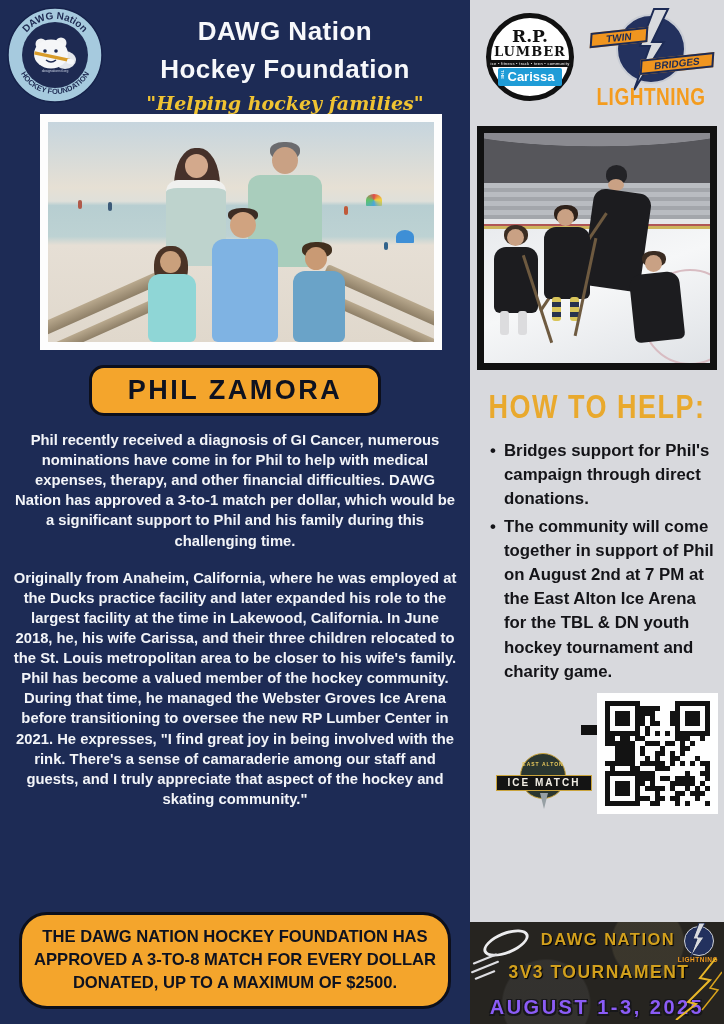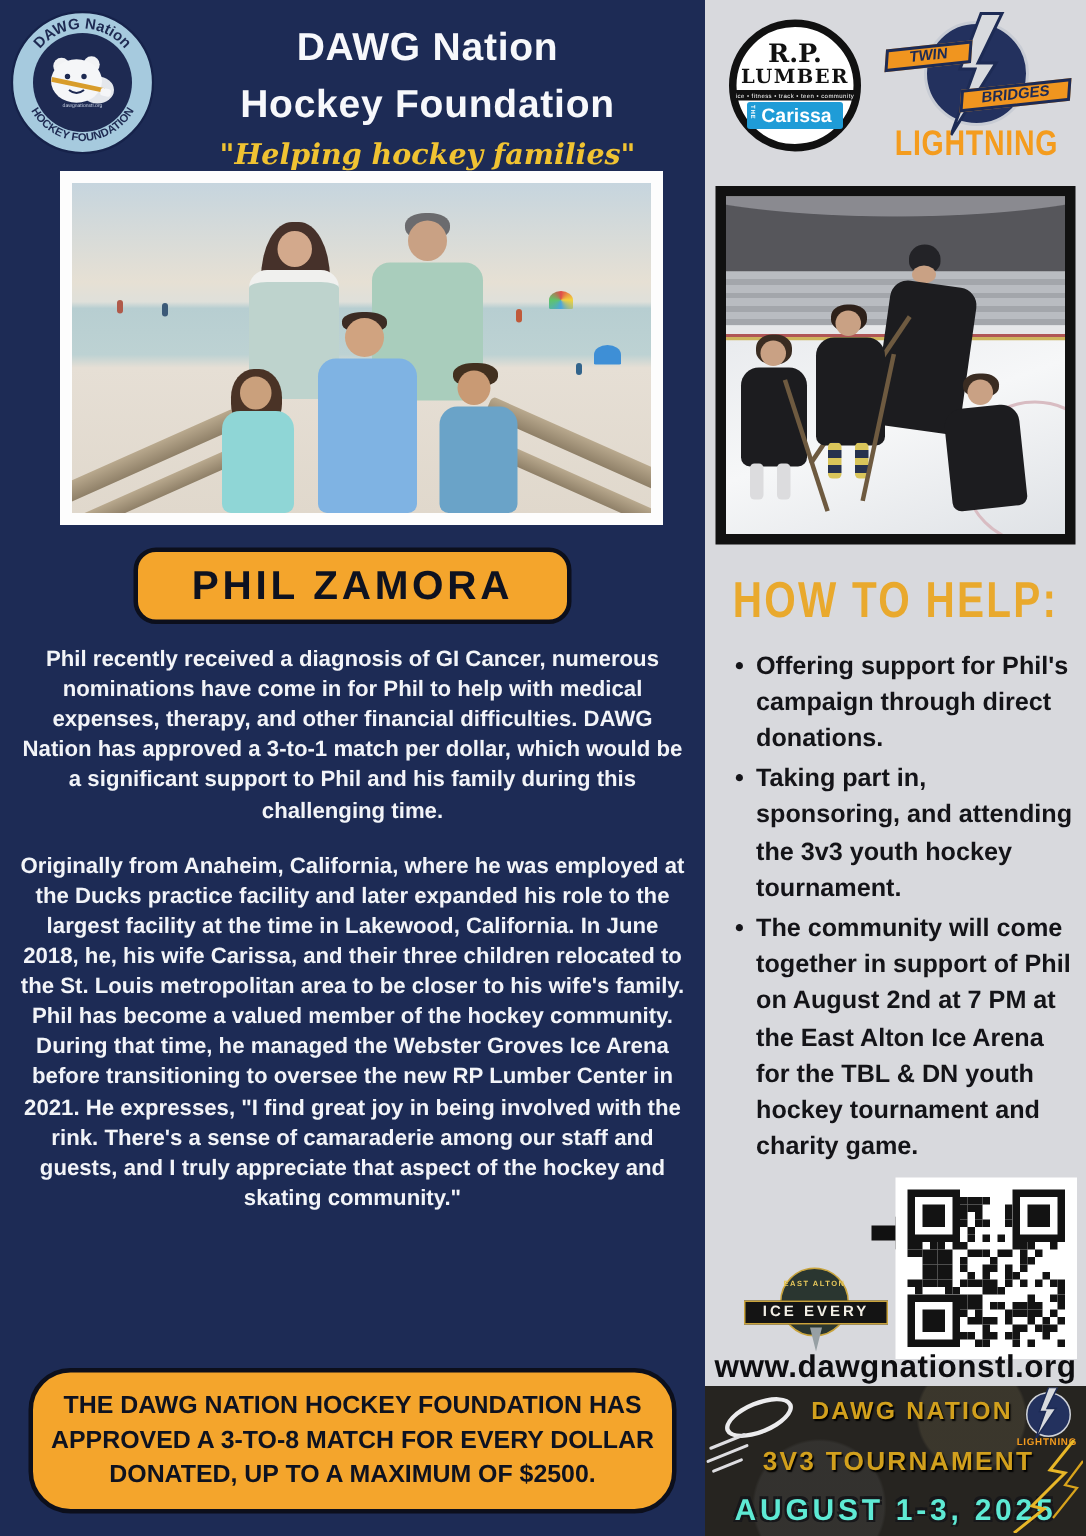--- a/index.html
+++ b/index.html
@@ -125,21 +125,21 @@
   .tourney::before { content:""; position:absolute; inset:0;
     background:radial-gradient(circle at 70% 20%, rgba(120,110,80,.25) 0 18%, transparent 19%),
                radial-gradient(circle at 30% 80%, rgba(90,90,90,.25) 0 22%, transparent 23%); }
   .puck { position:absolute; left:12px; top:10px; width:48px; height:22px; border:3px solid #ececee;
     border-radius:50%; transform:rotate(-22deg); }
   .puck-line { position:absolute; background:#dedee2; height:2px; border-radius:2px; transform:rotate(-22deg); }
   .t-line1 { position:absolute; top:8px; left:62px; width:152px; text-align:center; color:#d2a01d;
     font-size:16.5px; font-weight:800; letter-spacing:1.5px; text-shadow:1px 1px 1px #000; }
   .t-line2 { position:absolute; top:40px; left:36px; width:186px; text-align:center; color:#d2a01d;
     font-size:17.5px; font-weight:800; letter-spacing:1.5px; text-shadow:1px 1px 1px #000; }
-  .t-line3 { position:absolute; bottom:5px; left:0; right:0; text-align:center; color:#5eead4;
+  .t-line3 { position:absolute; bottom:5px; left:0; right:0; text-align:center; color:#8b5cf6;
     font-size:20px; font-weight:800; letter-spacing:2.5px;
     text-shadow:-1.5px -1.5px 0 #17171a, 1.5px -1.5px 0 #17171a, -1.5px 1.5px 0 #17171a, 1.5px 1.5px 0 #17171a; }
   .mini-tb { position:absolute; right:6px; top:4px; width:44px; height:40px; }
   .mini-circle { position:absolute; right:4px; top:0; width:30px; height:30px; border-radius:50%;
     background:#23315e; border:1px solid #cfd2d8; }
   .mini-word { position:absolute; right:0; top:30px; color:#f49c1e; font-size:6.5px; font-weight:800; letter-spacing:.5px; }
   .zap { position:absolute; right:2px; top:36px; width:56px; height:62px; }
 </style>
 </head>
 <body>
@@ -296,22 +296,21 @@
         <div class="hair" style="left:158px;top:118px;width:24px;height:16px;background:#3a2c22;"></div>
         <div class="head" style="left:161px;top:122px;width:17px;height:17px;"></div>
         <div class="torso" style="left:148px;top:140px;width:50px;height:68px;background:#1c1c1f;transform:rotate(-6deg);"></div>
       </div>
     </div>
   </div>
 
   <div class="help-heading">HOW TO HELP:</div>
 
   <ul class="help-list">
-    <li>Offering support for Phil's campaign through direct donations.</li>
-    <li>Taking part in, sponsoring, and attending the 3v3 youth hockey tournament.</li>
+    <li>Bridges support for Phil's campaign through direct donations.</li>
     <li>The community will come together in support of Phil on August 2nd at 7 PM at the East Alton Ice Arena for the TBL &amp; DN youth hockey tournament and charity game.</li>
   </ul>
 
   <div class="donate-row">
     <div class="arrow">
       <div class="arrow-shaft"></div>
         <div class="arrow-head"></div>
     </div>
     <div class="qr-box">
         <div class="qr-grid" id="qr">
@@ -456,24 +455,23 @@
           <div class="qr-cell" style="left: 70px; top: 100px;"></div>
           <div class="qr-cell" style="left: 80px; top: 100px;"></div>
           <div class="qr-cell" style="left: 100px; top: 100px;"></div>
           <div class="qr-finder" style="left: 0px; top: 0px;"></div>
           <div class="qr-finder" style="left: 70px; top: 0px;"></div>
           <div class="qr-finder" style="left: 0px; top: 70px;"></div>
         </div>
       </div>
     <div class="ice-logo">
       <div class="ice-circle">EAST ALTON</div>
-      <div class="ice-banner">ICE EVERY</div>
+      <div class="ice-banner">ICE MATCH</div>
       <div class="ice-sword"></div>
     </div>
-    <div class="website">www.dawgnationstl.org</div>
   </div>
 
   <div class="tourney">
     <div class="puck"></div>
     <div class="puck-line" style="left:2px;top:36px;width:26px;"></div>
     <div class="puck-line" style="left:0px;top:44px;width:30px;"></div>
     <div class="puck-line" style="left:4px;top:52px;width:22px;"></div>
     <div class="t-line1">DAWG NATION</div>
     <div class="t-line2">3V3 TOURNAMENT</div>
     <div class="t-line3">AUGUST 1-3, 2025</div>

